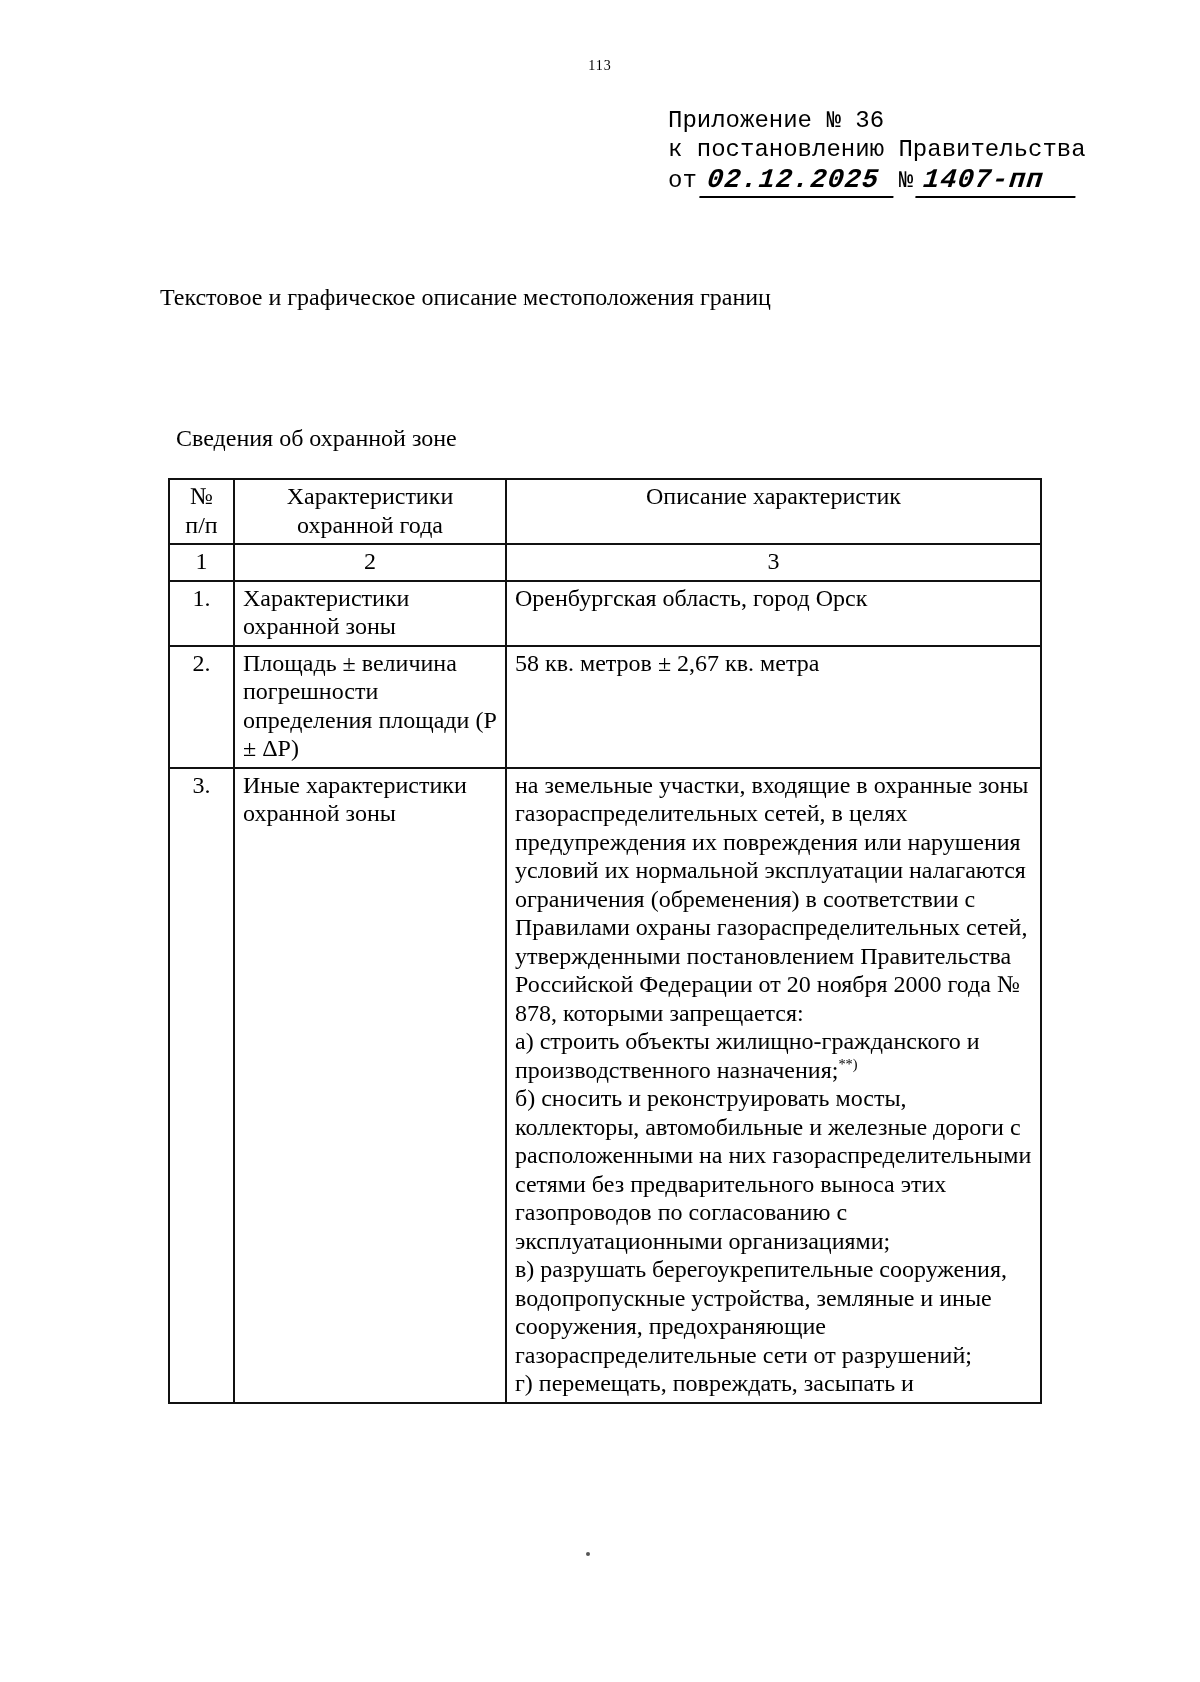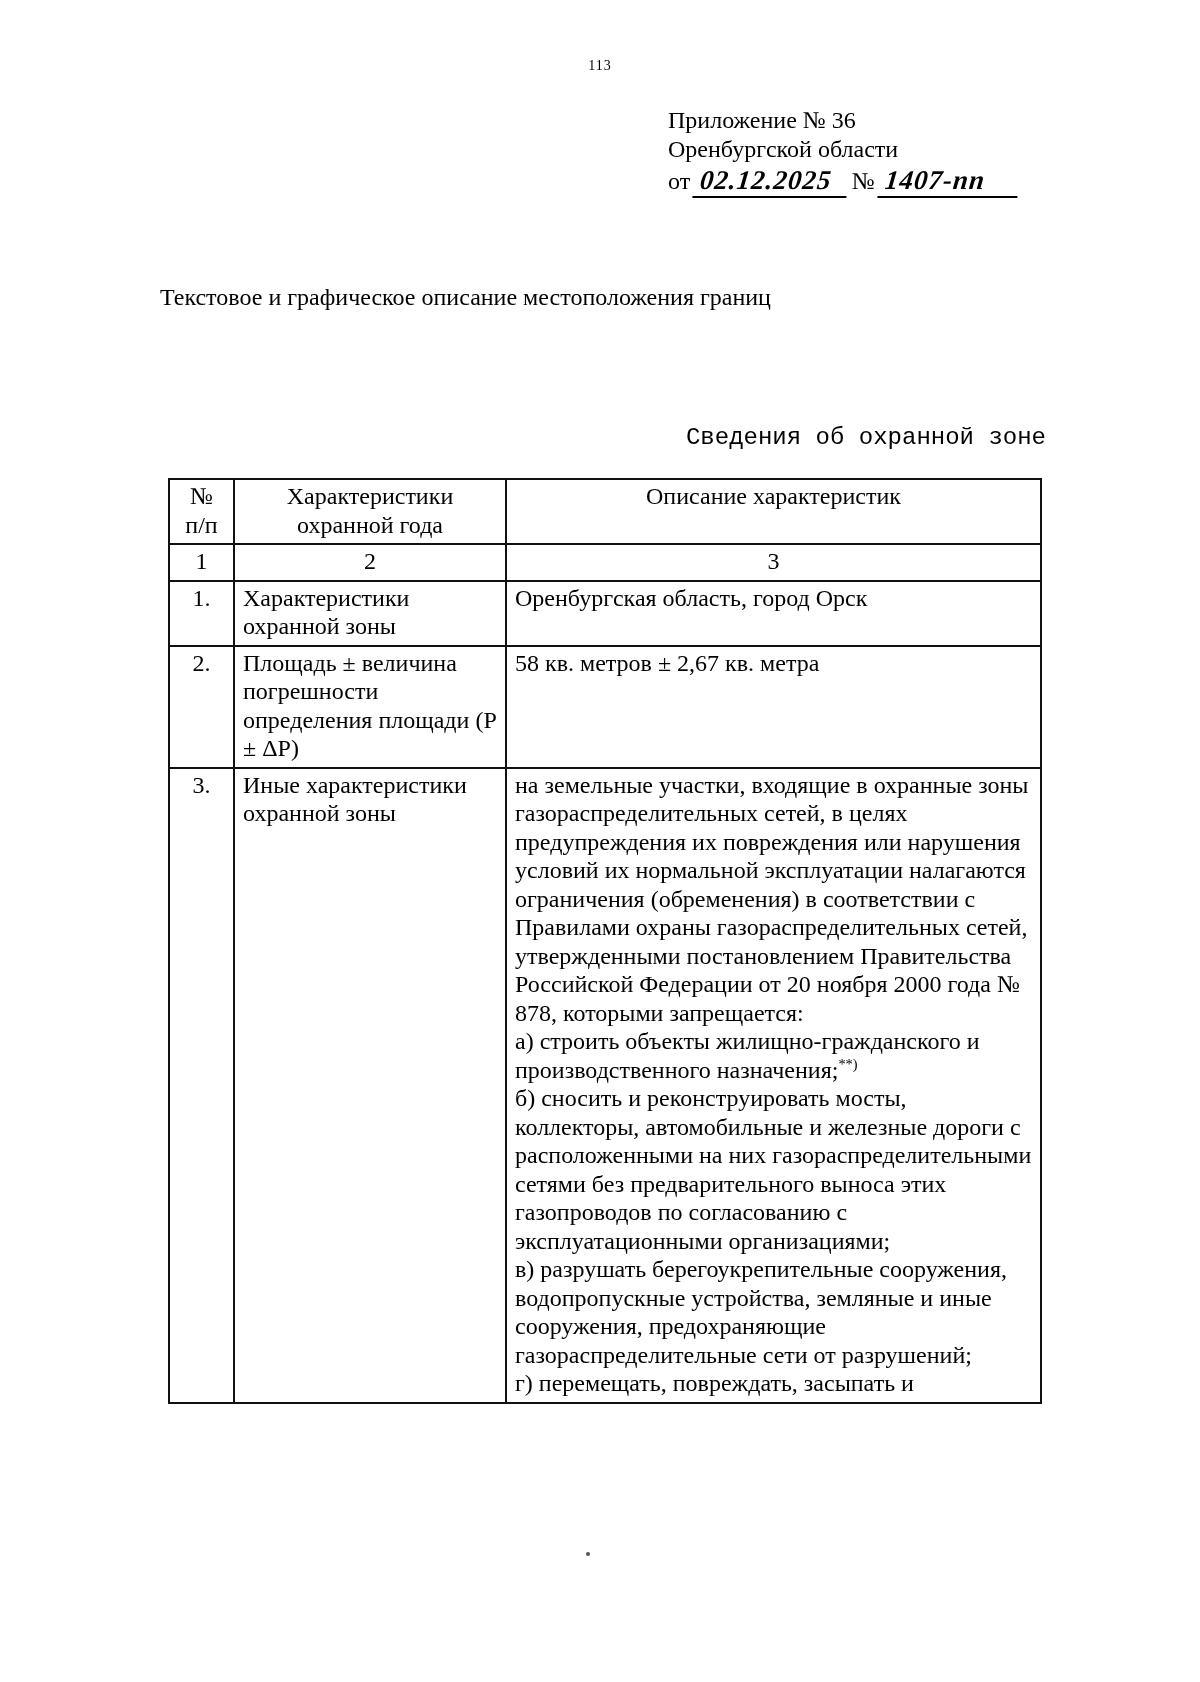--- a/index.html
+++ b/index.html
@@ -24,20 +24,21 @@
     width: 100%;
     text-align: center;
     font-size: 14px;
     letter-spacing: 1px;
   }
   .appendix {
     position: absolute;
     top: 106px;
     left: 668px;
     line-height: 29px;
+    font-family: Liberation Mono, monospace;
   }
   .date-line {
     margin-top: 2px;
     white-space: nowrap;
   }
   .handwritten {
     display: inline-block;
     font-style: italic;
     font-weight: 600;
     font-size: 27px;
@@ -52,24 +53,23 @@
   .doc-title {
     position: absolute;
     top: 283px;
     left: 160px;
     width: 884px;
     line-height: 29px;
   }
   .subtitle {
     position: absolute;
     top: 424px;
-    left: 162px;
+    left: 176px;
     width: 884px;
-    text-align: right;
-    font-family: Liberation Mono, monospace;
+    text-align: left;
   }
   table.doc-table {
     position: absolute;
     top: 478px;
     left: 168px;
     width: 872px;
     border-collapse: collapse;
     table-layout: fixed;
   }
   col.c1 { width: 65px; }
@@ -105,21 +105,21 @@
 </style>
 </head>
 <body>
 
 <div class="page">
 
   <div class="page-number">113</div>
 
   <div class="appendix">
     <div class="appendix-line">Приложение № 36</div>
-    <div class="appendix-line">Оренбургской области</div>
+    <div class="appendix-line">к постановлению Правительства</div>
     <div class="appendix-line date-line">
       <span>от</span><span class="handwritten hw-date">02.12.2025</span><span>№</span><span class="handwritten hw-number">1407-пп</span>
     </div>
   </div>
 
   <div class="doc-title">
     <div>Текстовое и графическое описание местоположения границ</div>
   </div>
 
   <div class="subtitle">Сведения об охранной зоне</div>

